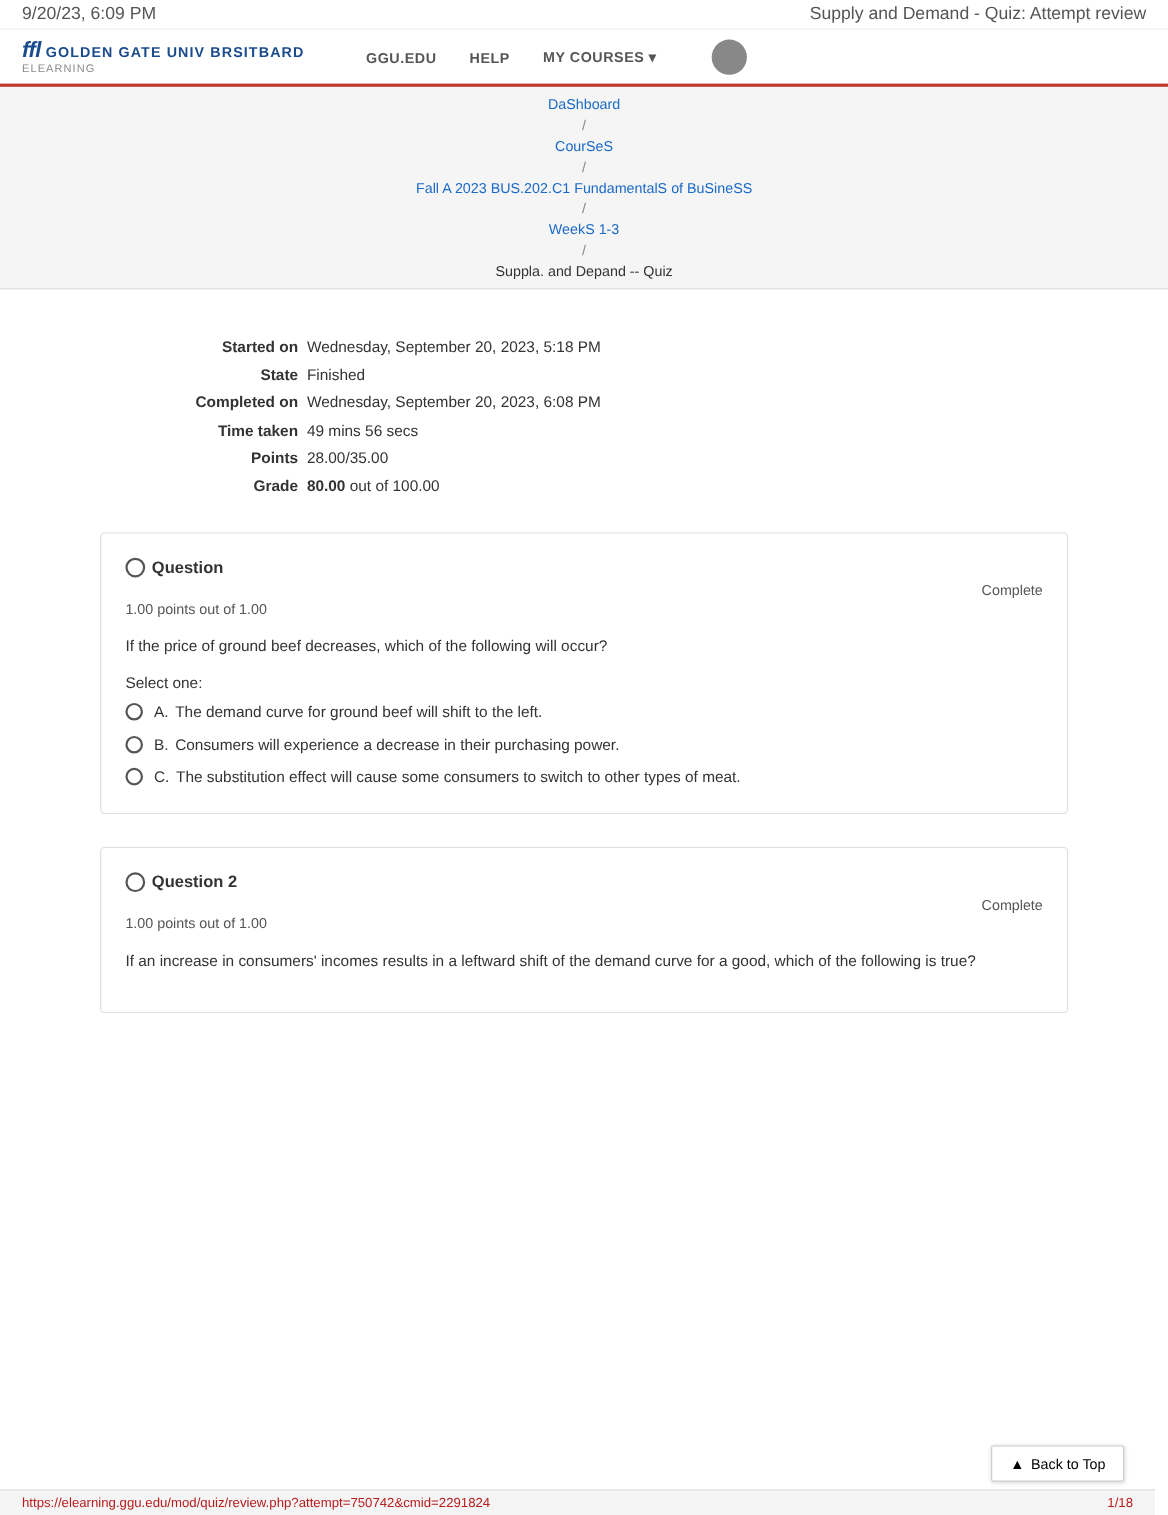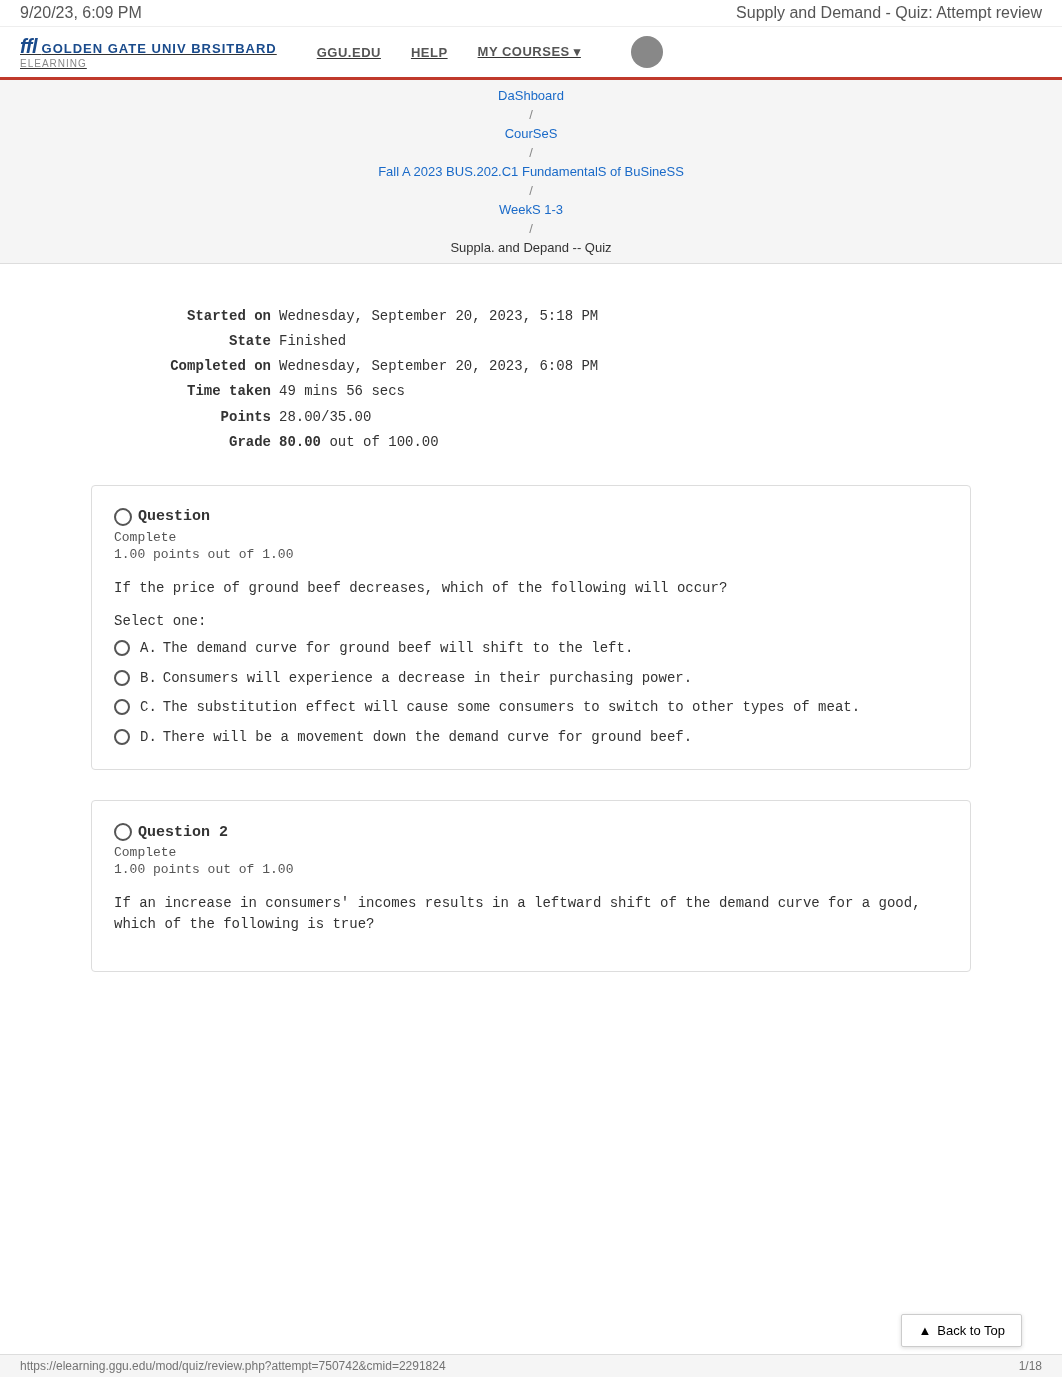--- a/index.html
+++ b/index.html
@@ -23,23 +23,22 @@
 
     
     .header {
       background: #fff;
       border-bottom: 3px solid #c0392b;
       padding: 0 20px;
     }
     .header-inner {
       display: flex;
       align-items: center;
-      gap: 40px;
+      gap: 56px;
       padding: 8px 0;
-      text-decoration: underline;
     }
     .logo-area {
       display: flex;
       flex-direction: column;
       line-height: 1.1;
     }
     .logo-top {
       font-size: 18px;
       font-weight: bold;
       color: #1a4b8c;
@@ -103,21 +102,20 @@
     .breadcrumb-current {
       color: #333;
       text-align: center;
     }
 
     
     .main-content {
       max-width: 960px;
       margin: 0 auto;
       padding: 20px 40px 60px;
-      font-family: Liberation Mono, monospace;
     }
 
     
     .summary-table {
       margin: 20px 0 30px 60px;
       line-height: 1.8;
     }
     .summary-table .row {
       display: flex;
       gap: 8px;
@@ -152,20 +150,21 @@
     }
     .question-title {
       font-size: 15px;
       font-weight: bold;
       color: #333;
     }
     .question-status {
       font-size: 13px;
       color: #555;
       margin-bottom: 2px;
+      text-align: right;
     }
     .question-points {
       font-size: 13px;
       color: #555;
       margin-bottom: 16px;
     }
     .question-text {
       font-size: 14px;
       color: #333;
       margin-bottom: 14px;
@@ -220,28 +219,28 @@
       gap: 6px;
       box-shadow: 0 1px 4px rgba(0,0,0,0.15);
       border-radius: 2px;
     }
 
     
     .footer-bar {
       position: fixed;
       bottom: 0;
       left: 0;
-      right: 0;
+      right: 12px;
       background: #f5f5f5;
       border-top: 1px solid #ddd;
       padding: 4px 20px;
       display: flex;
       justify-content: space-between;
       font-size: 12px;
-      color: #737373;
+      color: #b91c1c;
     }
   </style>
 </head>
 <body>
 
 <div class="top-bar">
   <span>9/20/23, 6:09 PM</span>
   <span>Supply and Demand - Quiz: Attempt review</span>
 </div>
 
@@ -331,24 +330,20 @@
         <span class="option-label"><span class="option-letter">A.</span>The demand curve for ground beef will shift to the left.</span>
       </li>
       <li class="option-item">
         <span class="option-radio"></span>
         <span class="option-label"><span class="option-letter">B.</span>Consumers will experience a decrease in their purchasing power.</span>
       </li>
       <li class="option-item">
         <span class="option-radio"></span>
         <span class="option-label"><span class="option-letter">C.</span>The substitution effect will cause some consumers to switch to other types of meat.</span>
       </li>
-      <li class="option-item">
-        <span class="option-radio"></span>
-        <span class="option-label"><span class="option-letter">D.</span>There will be a movement down the demand curve for ground beef.</span>
-      </li>
     </ul>
   </div>
 
   <div class="question-block">
     <div class="question-header">
       <span class="question-circle"></span>
       <span class="question-title">Question 2</span>
     </div>
     <div class="question-status">Complete</div>
     <div class="question-points">1.00 points out of 1.00</div>

